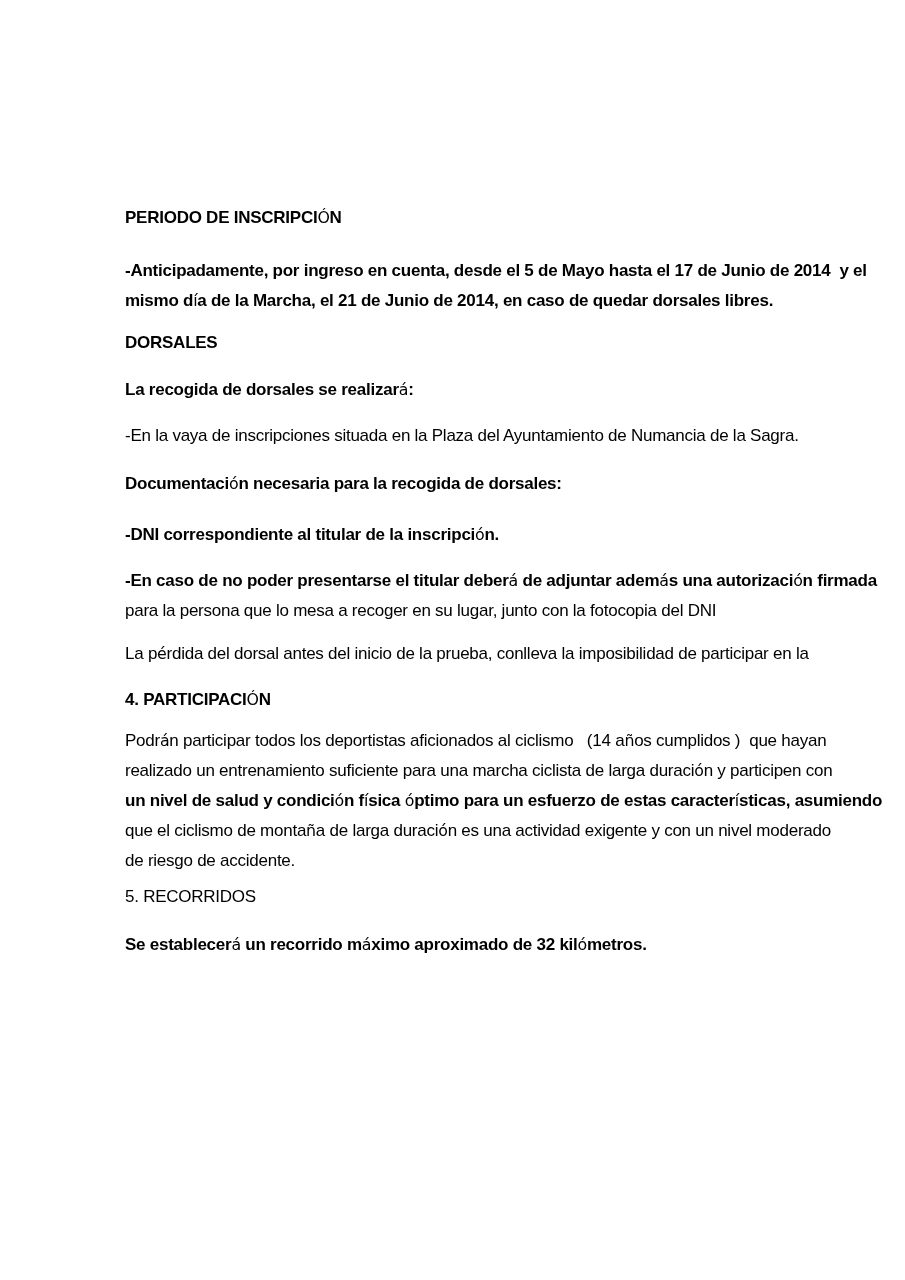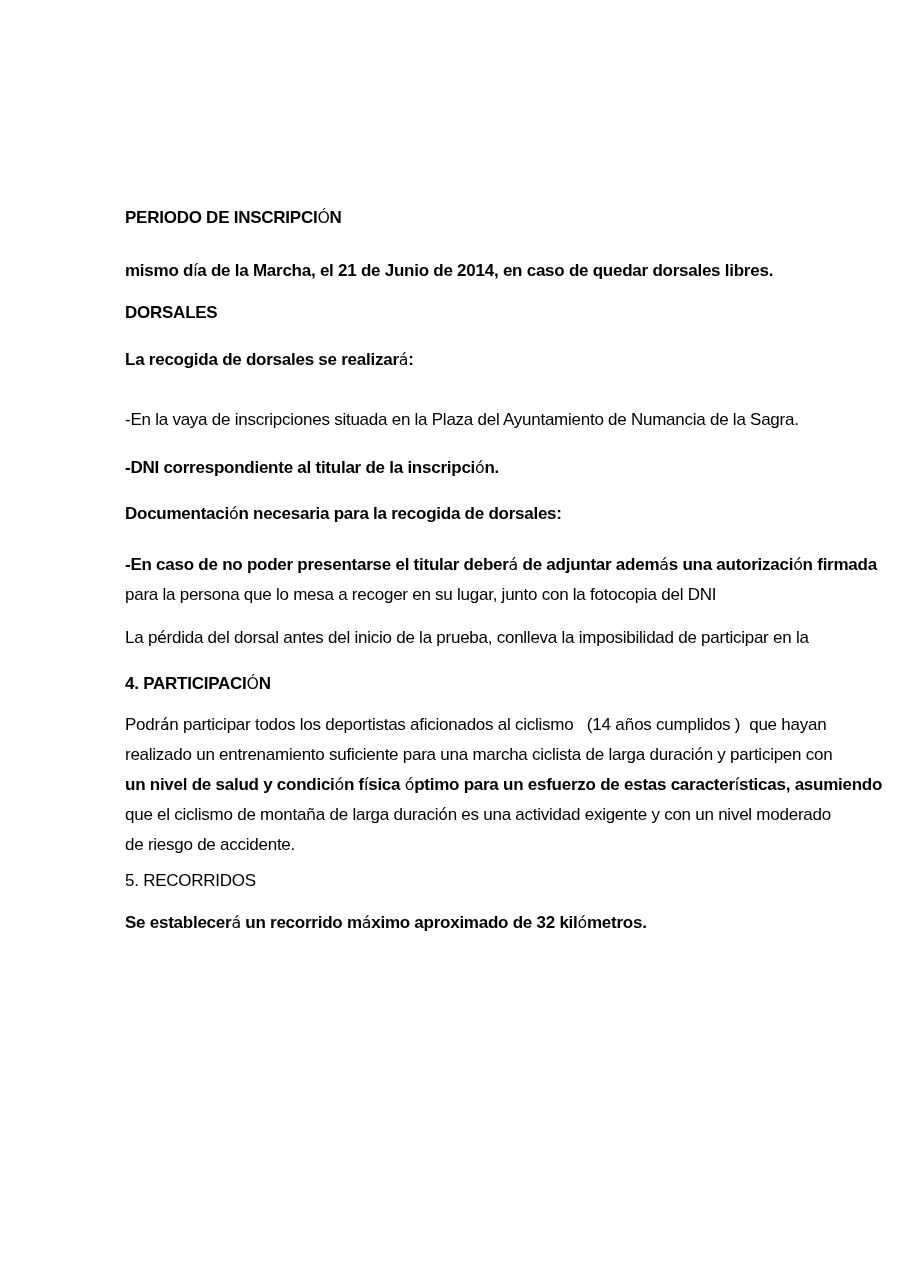--- a/index.html
+++ b/index.html
@@ -44,41 +44,42 @@
 <body>
 
 <div class="page">
   <div class="content">
 
     <div class="block" style="margin-bottom:23px">
       <div class="line b ocr">PERIODO DE INSCRIPCI<span class="acc">Ó</span>N</div>
     </div>
 
     <div class="block" style="margin-bottom:12px">
+      <div class="line b ocr">-Anticipadamente, por ingreso en cuenta, desde el 5 de Mayo hasta el 17 de Junio de 2014  y el</div>
       <div class="line b ocr">mismo d<span class="acc">í</span>a de la Marcha, el 21 de Junio de 2014, en caso de quedar dorsales libres.</div>
     </div>
 
     <div class="block" style="margin-bottom:17px">
       <div class="line b ocr">DORSALES</div>
     </div>
 
-    <div class="block" style="margin-bottom:30px">
+    <div class="block" style="margin-bottom:16px">
       <div class="line b ocr">La recogida de dorsales se realizar<span class="acc">á</span>:</div>
     </div>
 
     <div class="block" style="margin-bottom:18px">
       <div class="line r ocr">-En la vaya de inscripciones situada en la Plaza del Ayuntamiento de Numancia de la Sagra.</div>
     </div>
 
+    <div class="block" style="margin-bottom:21px">
+      <div class="line b ocr">Documentaci<span class="acc">ó</span>n necesaria para la recogida de dorsales:</div>
+    </div>
+
     <div class="block" style="margin-bottom:16px">
       <div class="line b ocr">-DNI correspondiente al titular de la inscripci<span class="acc">ó</span>n.</div>
-    </div>
-
-    <div class="block" style="margin-bottom:21px">
-      <div class="line b ocr">Documentaci<span class="acc">ó</span>n necesaria para la recogida de dorsales:</div>
     </div>
 
     <div class="block" style="margin-bottom:13px">
       <div class="line b ocr">-En caso de no poder presentarse el titular deber<span class="acc">á</span> de adjuntar adem<span class="acc">á</span>s una autorizaci<span class="acc">ó</span>n firmada</div>
       <div class="line r ocr">para la persona que lo mesa a recoger en su lugar, junto con la fotocopia del DNI</div>
     </div>
 
 
     <div class="block" style="margin-bottom:16px">
       <div class="line r ocr">La p<span class="acc">é</span>rdida del dorsal antes del inicio de la prueba, conlleva la imposibilidad de participar en la</div>
@@ -89,21 +90,21 @@
     </div>
 
     <div class="block" style="margin-bottom:6px">
       <div class="line r ocr">Podr<span class="acc">á</span>n participar todos los deportistas aficionados al ciclismo   (14 a<span class="acc">ñ</span>os cumplidos )  que hayan</div>
       <div class="line r ocr">realizado un entrenamiento suficiente para una marcha ciclista de larga duraci<span class="acc">ó</span>n y participen con</div>
       <div class="line b ocr">un nivel de salud y condici<span class="acc">ó</span>n f<span class="acc">í</span>sica <span class="acc">ó</span>ptimo para un esfuerzo de estas caracter<span class="acc">í</span>sticas, asumiendo</div>
       <div class="line r ocr">que el ciclismo de monta<span class="acc">ñ</span>a de larga duraci<span class="acc">ó</span>n es una actividad exigente y con un nivel moderado</div>
       <div class="line r ocr">de riesgo de accidente.</div>
     </div>
 
-    <div class="block" style="margin-bottom:12px">
+    <div class="block" style="margin-bottom:18px">
       <div class="line r ocr">5. RECORRIDOS</div>
     </div>
 
     <div class="block" style="margin-bottom:16px">
       <div class="line b ocr">Se establecer<span class="acc">á</span> un recorrido m<span class="acc">á</span>ximo aproximado de 32 kil<span class="acc">ó</span>metros.</div>
     </div>
 
   </div>
 </div>
 

